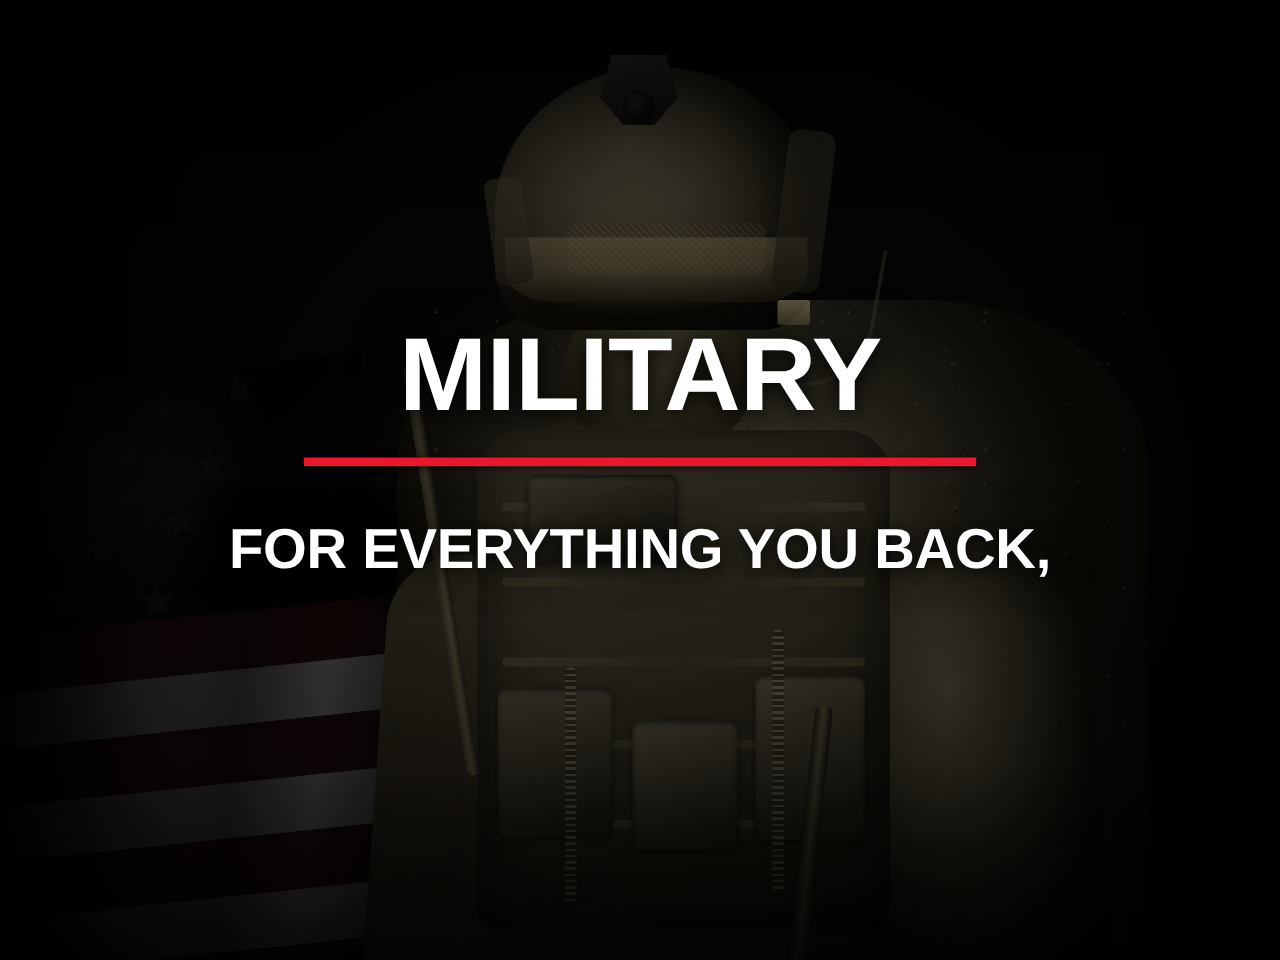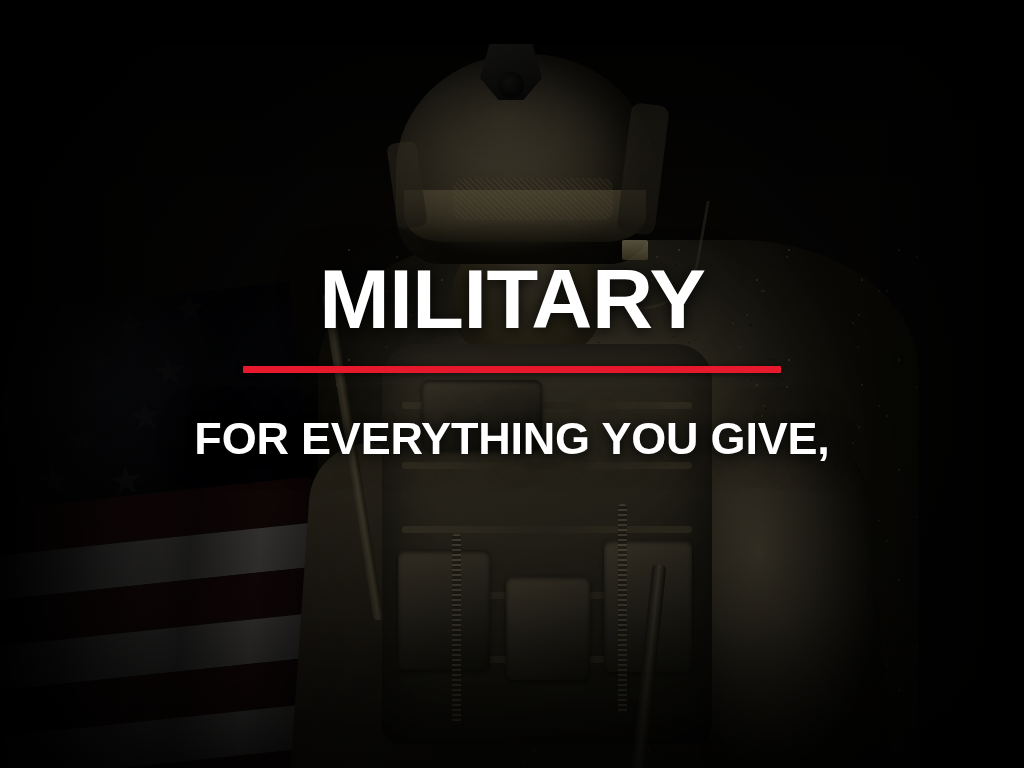--- a/index.html
+++ b/index.html
@@ -366,17 +366,17 @@
 
   <div class="content">
 
     <h1 class="headline">
       <span class="l1">MILITARY</span>
     </h1>
 
     <div class="rule" style="background: rgb(232, 25, 44);"></div>
 
     <h2 class="subhead">
-      <span>FOR EVERYTHING YOU GIVE,</span>
+      <span>FOR EVERYTHING YOU BACK,</span>
     </h2>
 
   </div>
 </div>
 
 </body></html>

